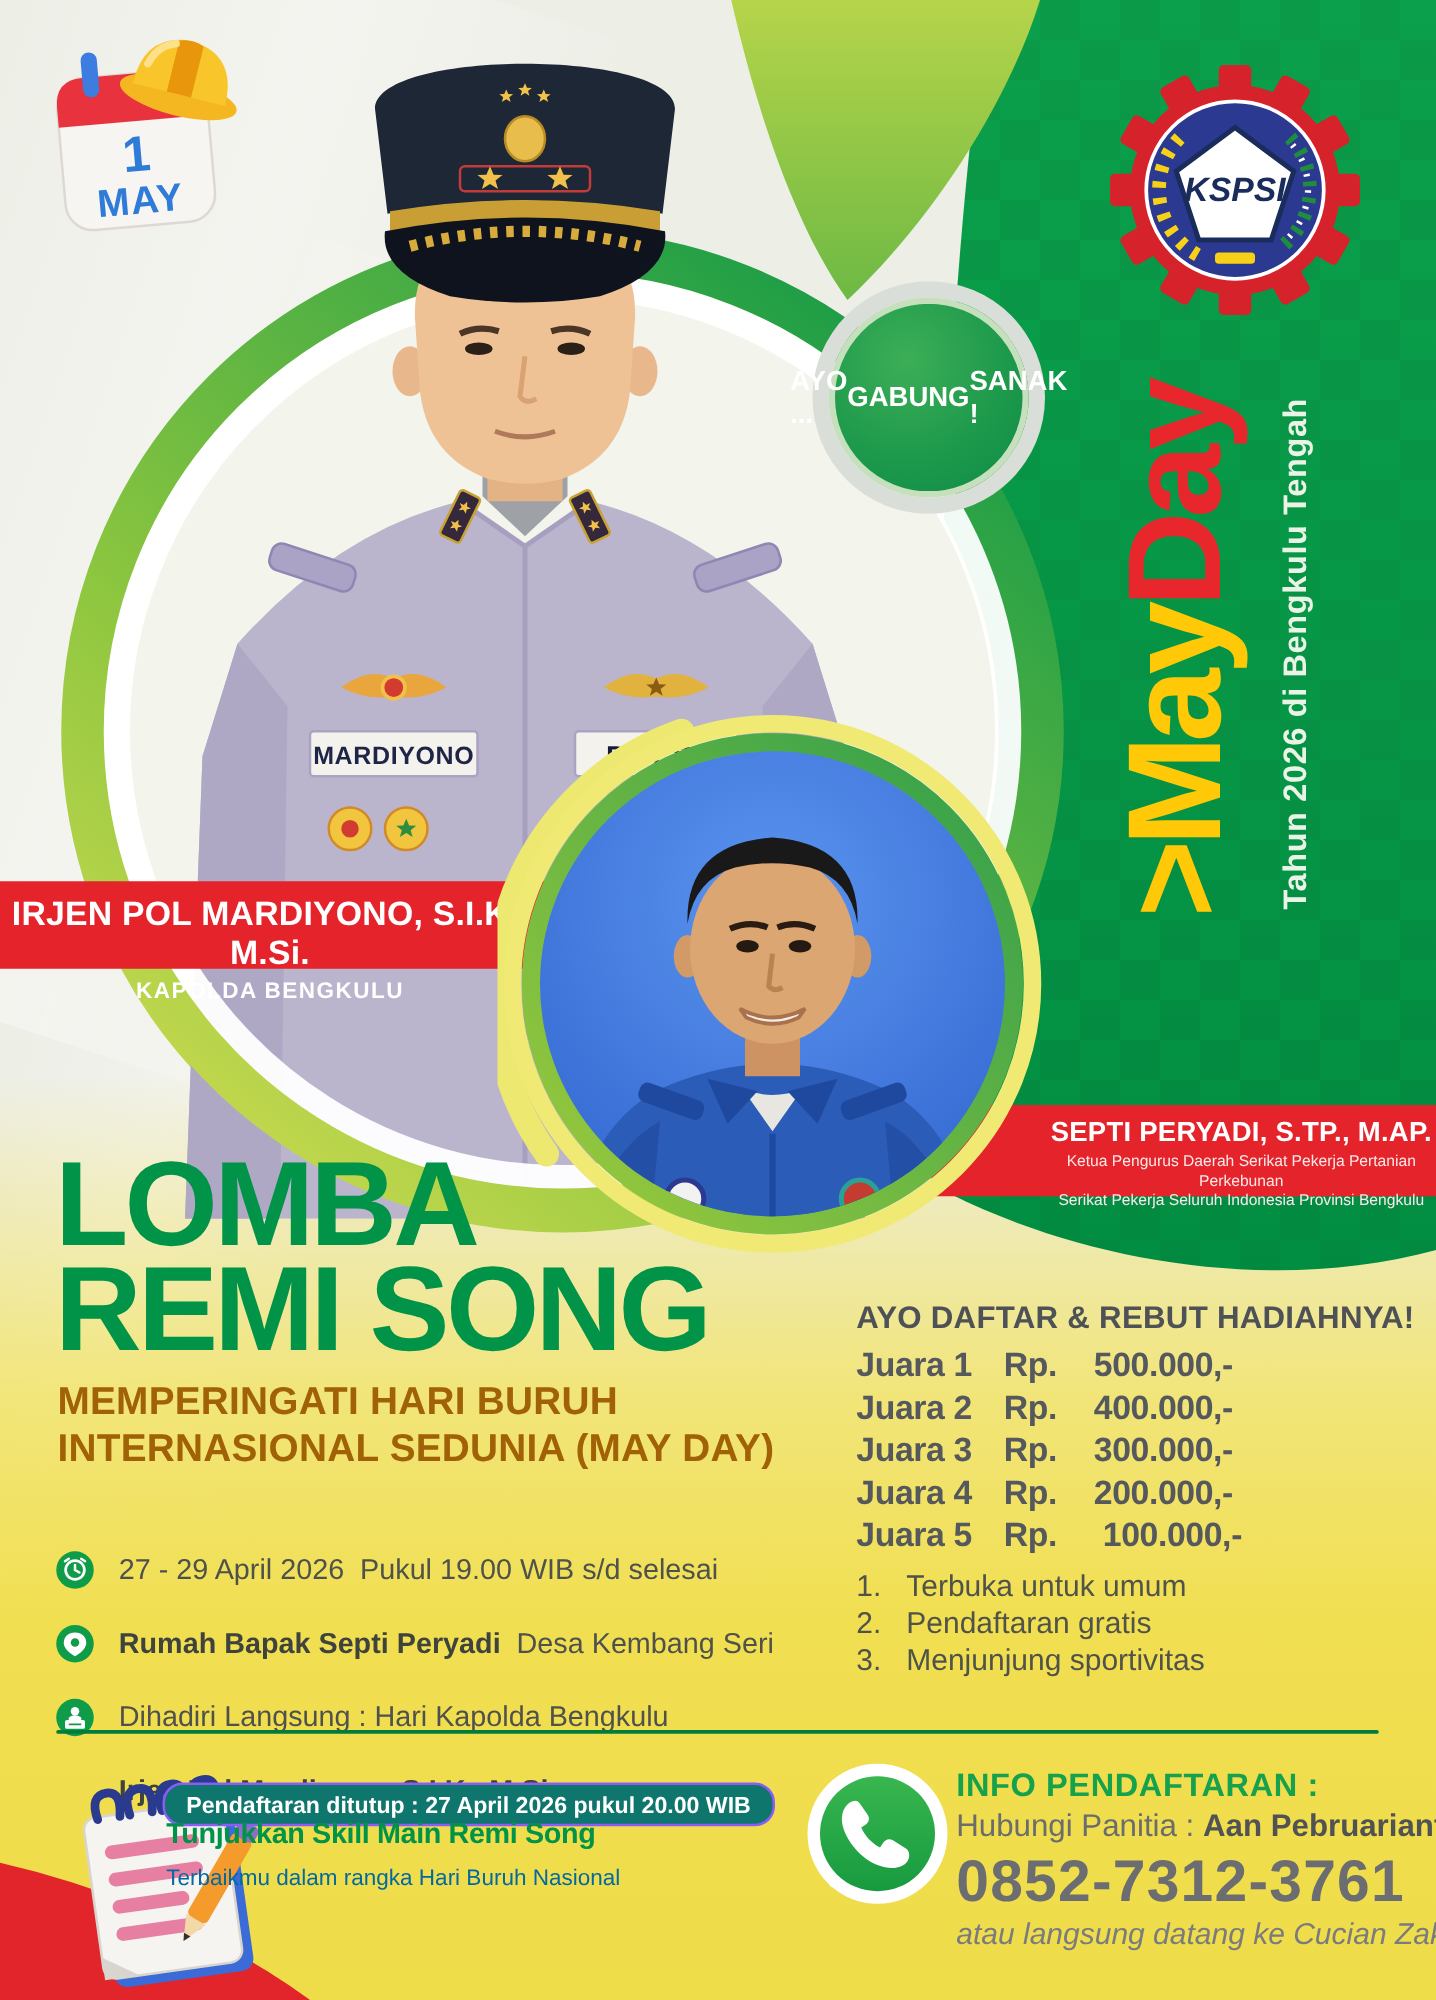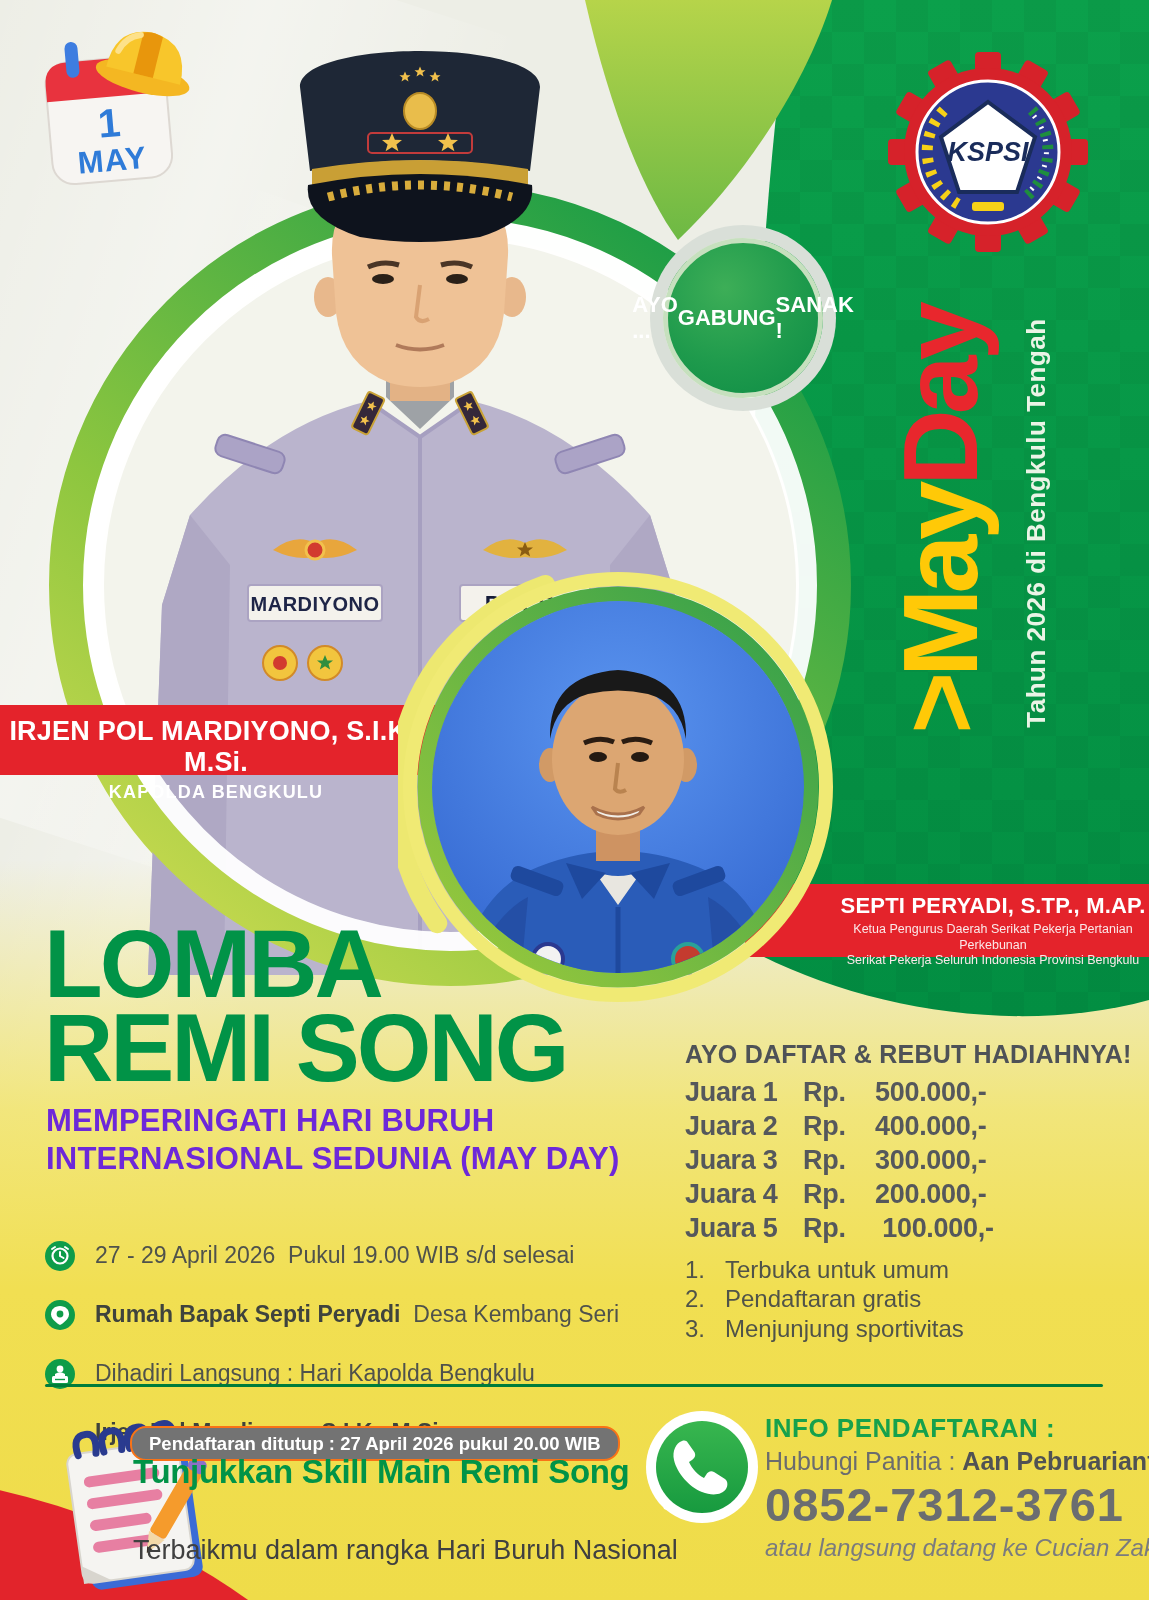--- a/index.html
+++ b/index.html
@@ -31,46 +31,46 @@
     display:flex;justify-content:center;align-items:center;
     font-size:106px;font-weight:bold;letter-spacing:-5px;white-space:pre;}
   .mayday .y{color:#FFC907;}
   .mayday .r{color:#E8272D;}
   .tahun{left:826px;top:503px;width:420px;height:40px;transform:rotate(-90deg);
     display:flex;justify-content:center;align-items:center;
     color:#EAF4E6;font-size:26px;font-weight:bold;letter-spacing:.5px;}
   
   .title{left:44px;top:922px;color:#019347;font-weight:bold;font-size:96px;
     line-height:84px;letter-spacing:-3px;}
-  .subtitle{left:46px;top:1102px;color:#6d28d9;font-weight:bold;font-size:31px;
+  .subtitle{left:46px;top:1102px;color:#a16207;font-weight:bold;font-size:31px;
     line-height:38px;letter-spacing:.2px;}
   .details{left:45px;top:1214px;width:600px;}
   .det-row{display:flex;align-items:center;height:35px;color:#4F524C;font-size:23px;white-space:pre;margin-top:24px;}
   .det-ico{width:30px;height:30px;border-radius:50%;background:#0E9C49;margin-right:20px;
     flex:0 0 30px;display:flex;align-items:center;justify-content:center;}
   .det-bold{font-weight:bold;color:#3F433D;}
   .det-note{padding-left:50px;font-weight:bold;color:#3F433D;}
   
   .prizes{left:685px;top:1040px;color:#4E5257;}
   .pz-head{font-size:25px;font-weight:bold;letter-spacing:.2px;}
   .pz-row{display:flex;height:34px;align-items:center;font-size:27px;font-weight:bold;
     color:#55585C;letter-spacing:-.3px;white-space:pre;}
   .pz-row .lbl{width:118px;}
   .pz-row .cur{width:72px;}
   .terms{left:685px;top:1248px;color:#4E5257;}
   .tm-head{font-size:24px;font-weight:bold;}
   .tm-row{display:flex;height:29.5px;align-items:center;font-size:24px;color:#505349;}
   .tm-row .num{width:40px;}
   
   .divider{left:45px;top:1384px;width:1058px;height:3px;background:#007C3B;border-radius:2px;}
-  .pill{left:130px;top:1426px;height:31px;border-radius:16px;background:#737373;
-    border:2px solid #f97316;color:#fff;font-size:18.5px;font-weight:bold;
+  .pill{left:130px;top:1426px;height:31px;border-radius:16px;background:#0f766e;
+    border:2px solid #8b5cf6;color:#fff;font-size:18.5px;font-weight:bold;
     display:inline-flex;align-items:center;padding:0 17px;white-space:nowrap;}
-  .tagline{left:133px;top:1453px;color:#019347;font-size:33px;font-weight:bold;letter-spacing:-.3px;}
-  .tagsub{left:133px;top:1492px;color:#404040;font-size:27px;margin-top:43px;}
+  .tagline{left:133px;top:1453px;color:#019347;font-size:23px;font-weight:bold;letter-spacing:-.3px;}
+  .tagsub{left:133px;top:1492px;color:#0369a1;font-size:18px;}
   .info{left:765px;top:1413px;}
   .info-head{color:#16A14C;font-size:26px;font-weight:bold;letter-spacing:.5px;}
   .info-line{color:#6B6C6E;font-size:25px;margin-top:3px;white-space:pre;}
   .info-line b{color:#505254;}
   .info-phone{color:#6B6D70;font-size:47px;font-weight:bold;letter-spacing:1px;margin-top:1px;}
   .info-note{color:#7A7B7E;font-size:24px;font-style:italic;margin-top:2px;}
   .red-corner{position:absolute;left:-800px;top:1470px;width:1240px;height:940px;
     border-radius:50%;background:#E2242B;}
 </style>
 </head>

